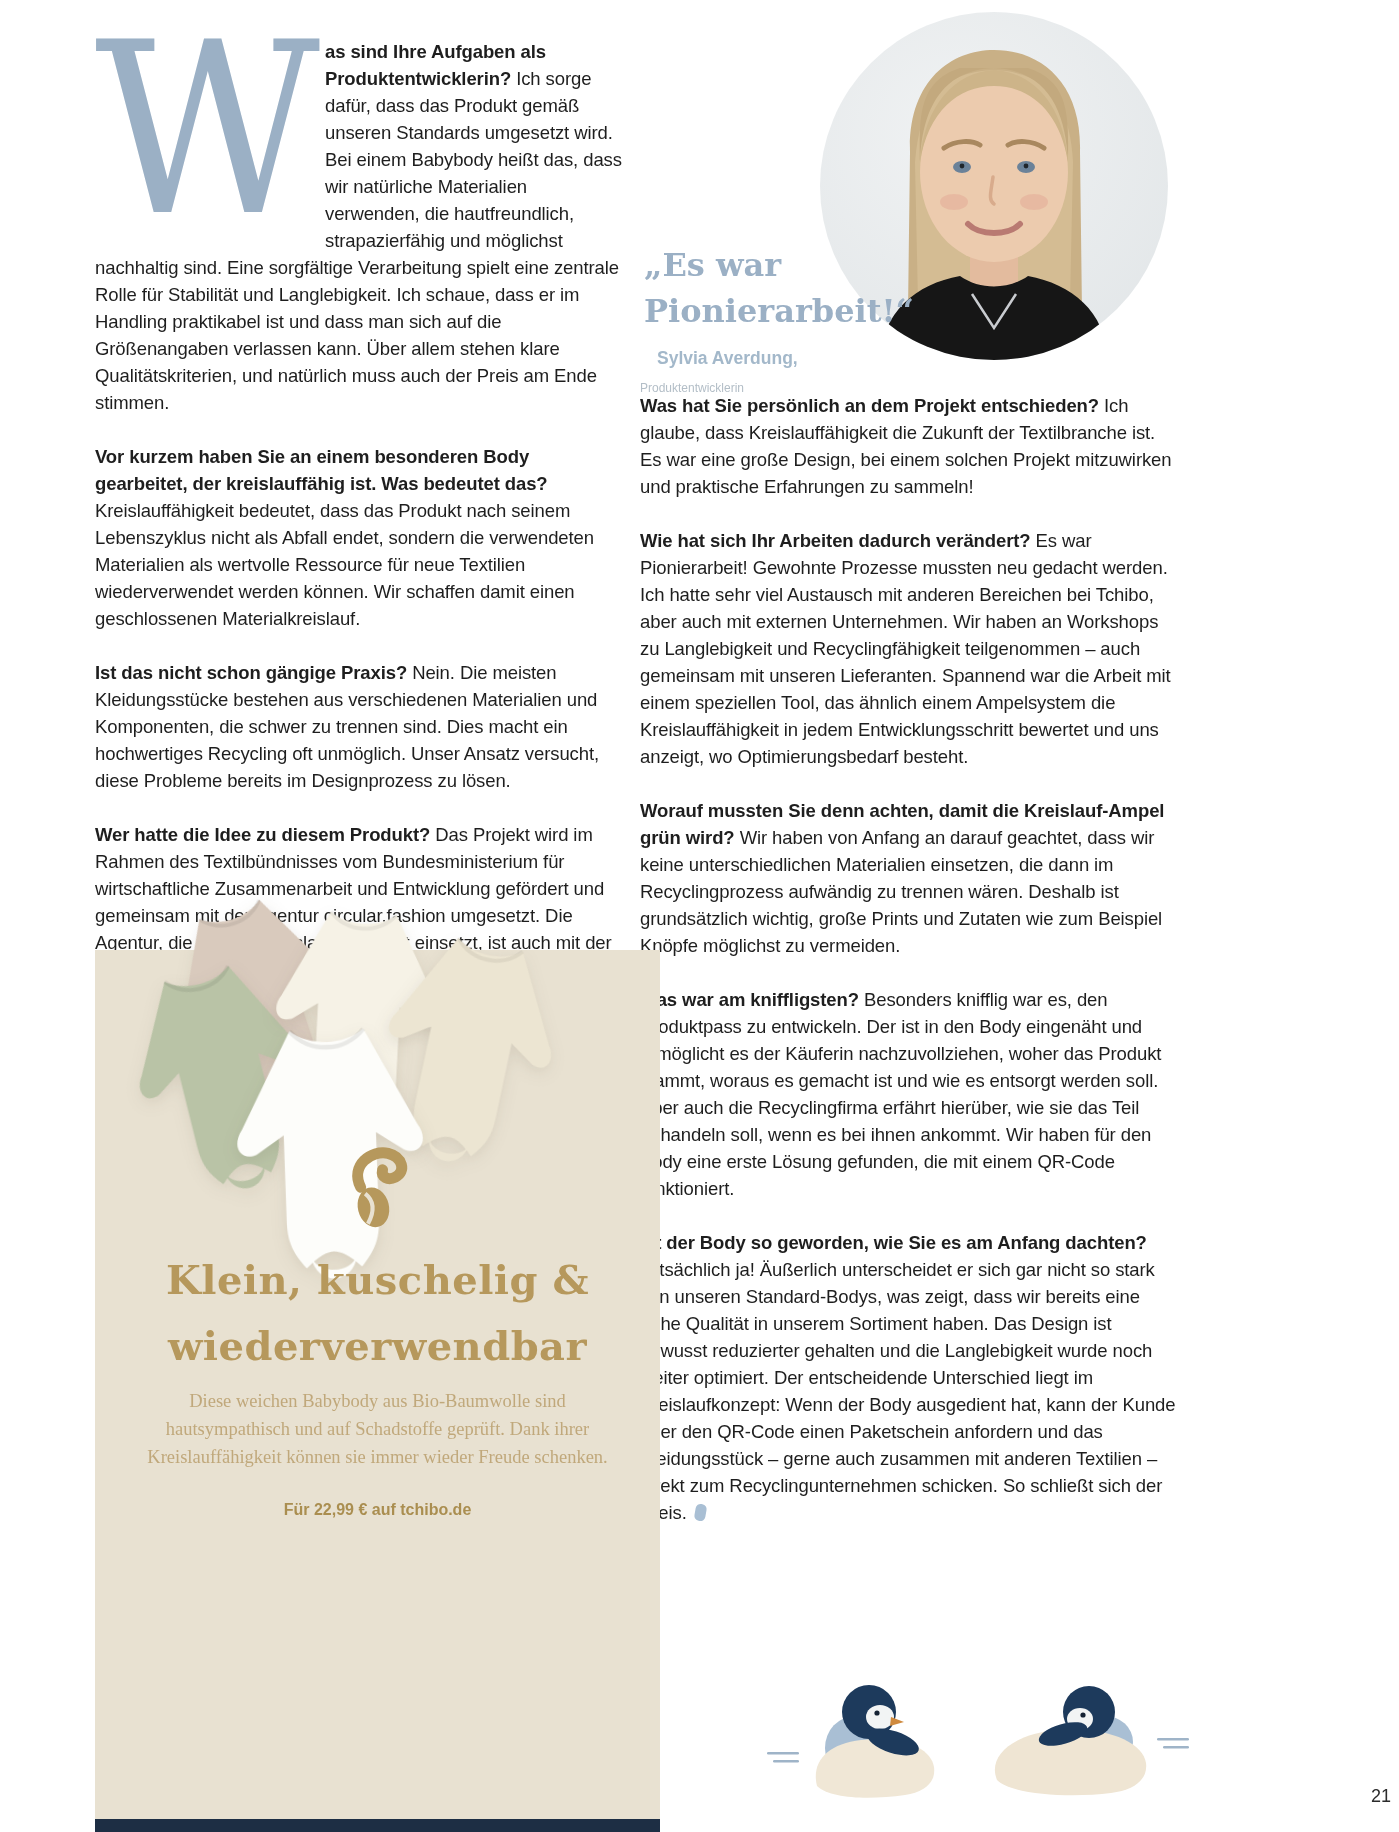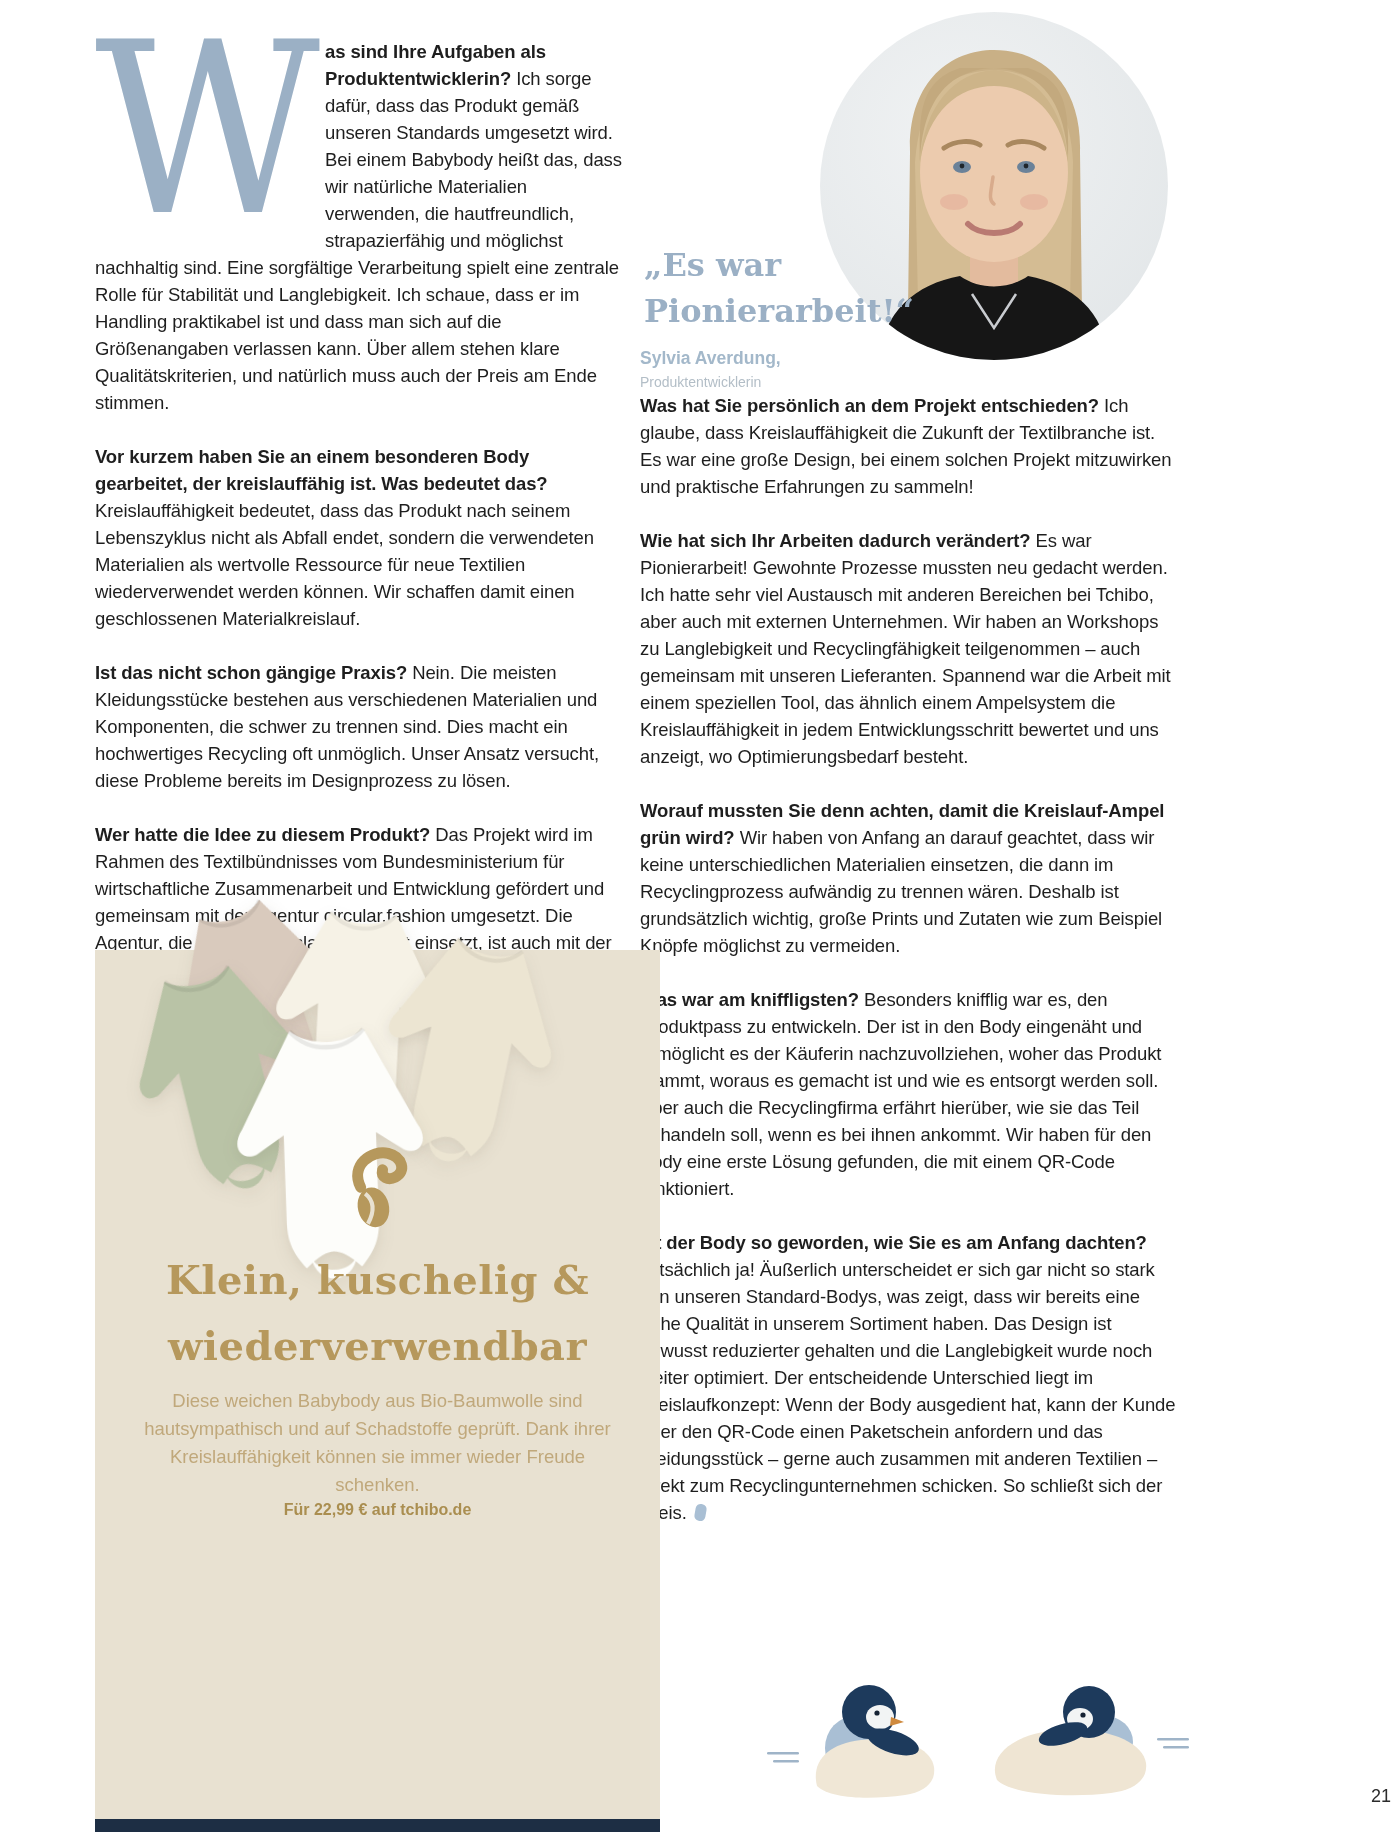--- a/index.html
+++ b/index.html
@@ -21,41 +21,41 @@
   }
   
   .photo { position:absolute; left:820px; top:12px; width:348px; height:348px;
            border-radius:50%; overflow:hidden; }
   
   .quote-block { position:absolute; left:640px; top:240px; width:180px; }
   .quote {
     font-family:"DejaVu Serif", serif; font-weight:bold; font-size:32px;
     line-height:42px; color:#9bb0c5; margin:4px; white-space:nowrap;
   }
-  .byline-name { margin-top:16px; font-weight:bold; font-size:17.5px; color:#a3b8ca; }
-  .byline-role { margin-top:5px; font-size:14px; color:#b3bec7; }
+  .byline-name { margin-top:16px; font-weight:bold; font-size:17.5px; color:#a3b8ca;margin-left:17px; }
+  .byline-role { margin-top:12px; font-size:12px; color:#b3bec7; }
   
   .promo { position:absolute; left:95px; top:950px; width:565px; height:882px;
            background:#e8e1d1; }
   .promo-strip { position:absolute; left:0; bottom:0; width:100%; height:13px;
                  background:#1d2e44; }
   .bodysuit { position:absolute; filter:drop-shadow(0 5px 8px rgba(60,50,30,0.10)); }
   .promo-logo { position:absolute; top:192px; left:50%; transform:translateX(-50%); }
   .promo-headline {
     position:absolute; top:297px; left:20px; right:20px; text-align:center;
     font-family:"DejaVu Serif", serif; font-weight:bold; font-size:40px;
     line-height:66px; color:#b6985c; letter-spacing:0.5px;
   }
   .promo-subhead {
     position:absolute; top:407px; left:20px; right:20px; text-align:center;
     font-weight:bold; font-size:20px; color:#aa8e50;
   }
   .promo-body {
     position:absolute; top:437px; left:48px; right:48px; text-align:center;
-    font-size:18.5px; line-height:28px; color:#c0a87b;
+    font-size:18.5px; line-height:28px; color:#c0a87b;font-family:Liberation Serif, serif;
   }
   .promo-price {
     position:absolute; top:551px; left:20px; right:20px; text-align:center;
     font-weight:bold; font-size:16px; color:#aa8e50;
   }
   
   .penguins { position:absolute; left:755px; top:1662px; width:445px; height:150px; }
   
   .endmark { display:inline-block; width:11px; height:17px; background:#a9bfd4;
              border-radius:5px; transform:rotate(10deg); margin-left:8px;

